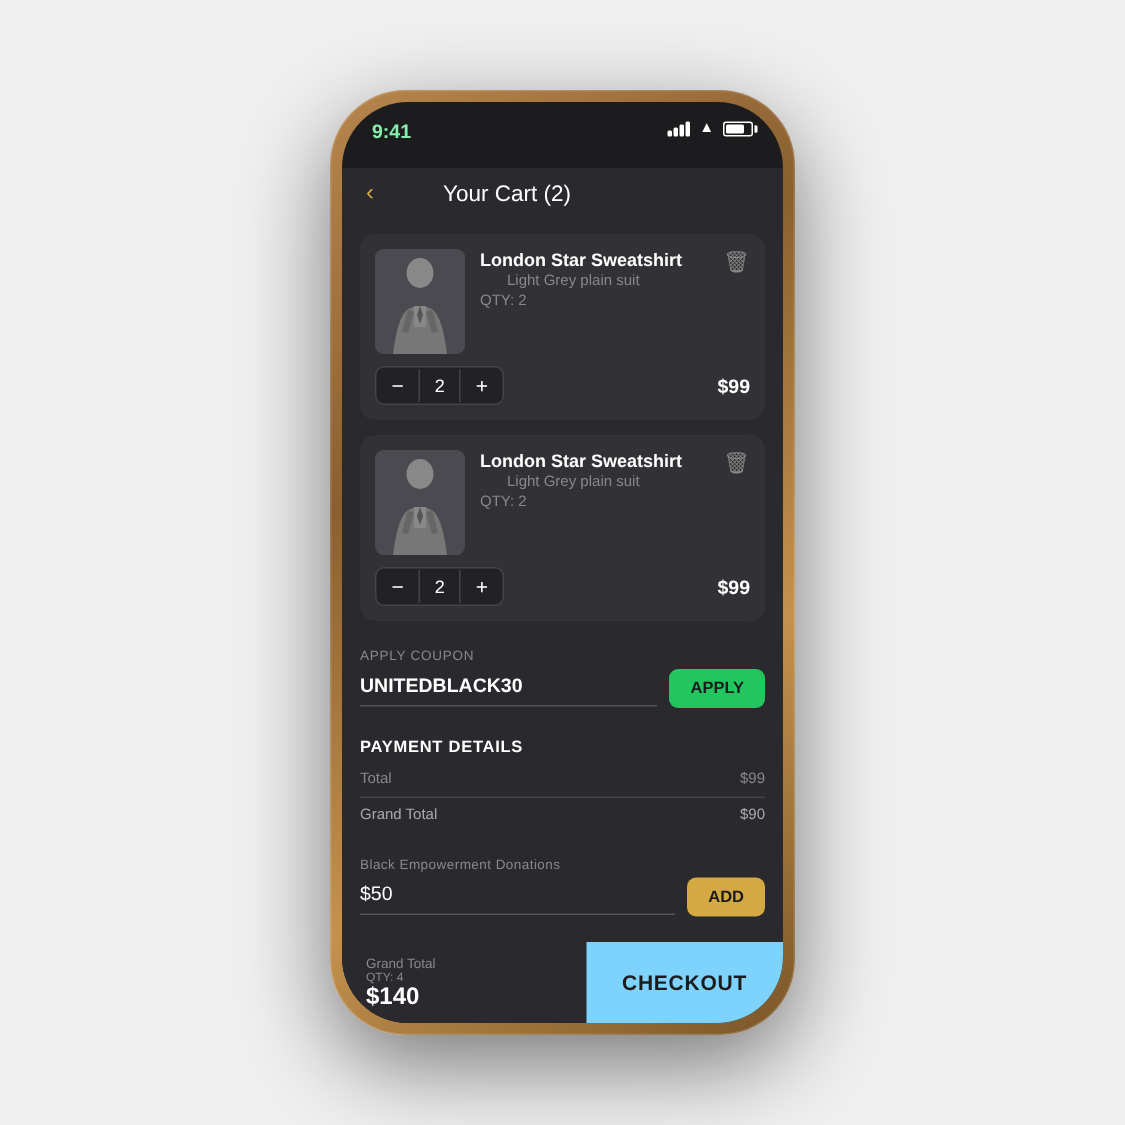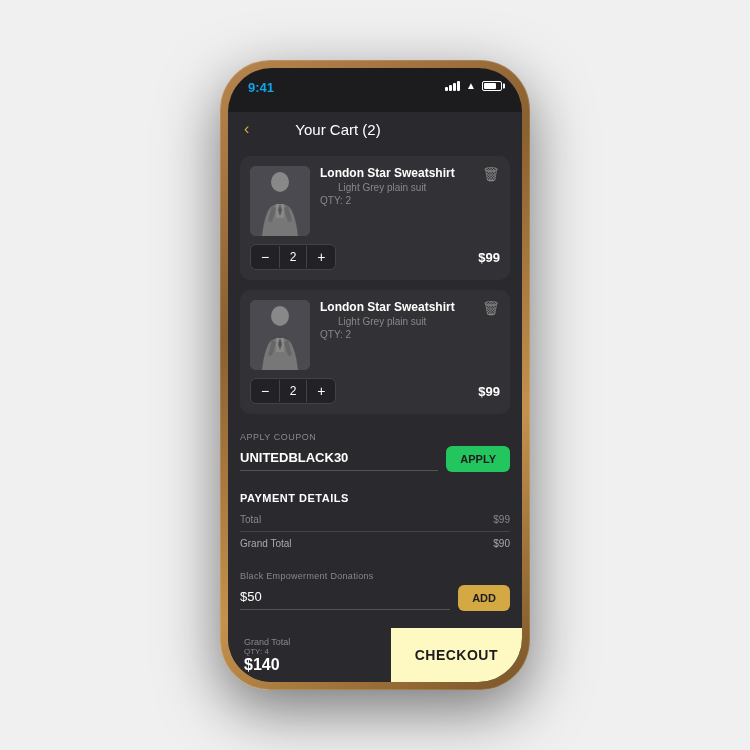--- a/index.html
+++ b/index.html
@@ -52,21 +52,21 @@
       height: 44px;
       display: flex;
       align-items: flex-start;
       justify-content: space-between;
       padding: 12px 20px 0;
       flex-shrink: 0;
     }
     .status-time {
       font-size: 13px;
       font-weight: 600;
-      color: #0ea5e9;
+      color: #86efac;
     }
     .status-icons {
       display: flex;
       align-items: center;
       gap: 4px;
     }
     .signal-bars {
       display: flex;
       align-items: flex-end;
       gap: 1px;
@@ -376,21 +376,21 @@
     .bottom-qty-label {
       color: #888;
       font-size: 8px;
     }
     .bottom-total-amount {
       color: #ffffff;
       font-size: 16px;
       font-weight: 700;
     }
     .checkout-btn {
-      background: #fef9c3;
+      background: #7dd3fc;
       color: #1c1c1e;
       border: none;
       padding: 0 24px;
       font-size: 14px;
       font-weight: 800;
       cursor: pointer;
       letter-spacing: 0.5px;
       text-transform: uppercase;
     }
 

